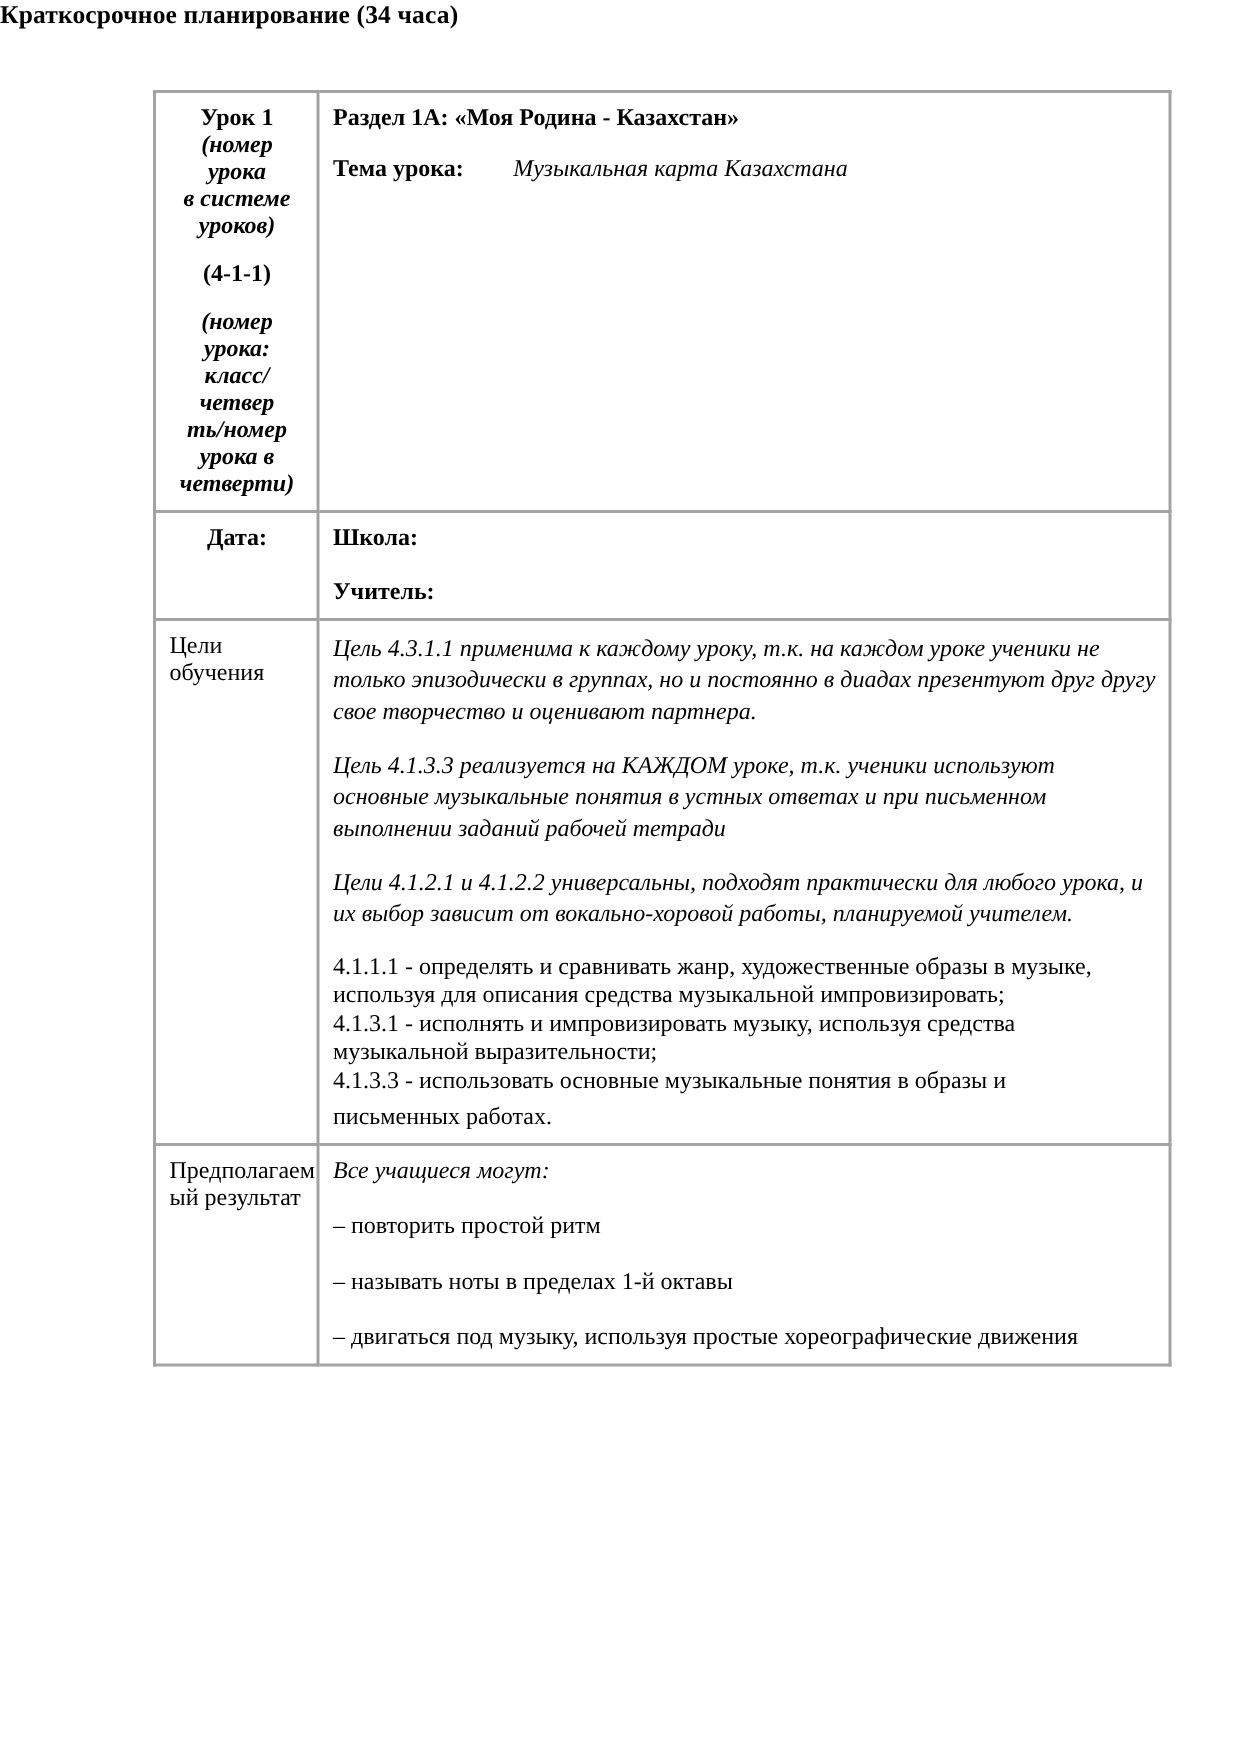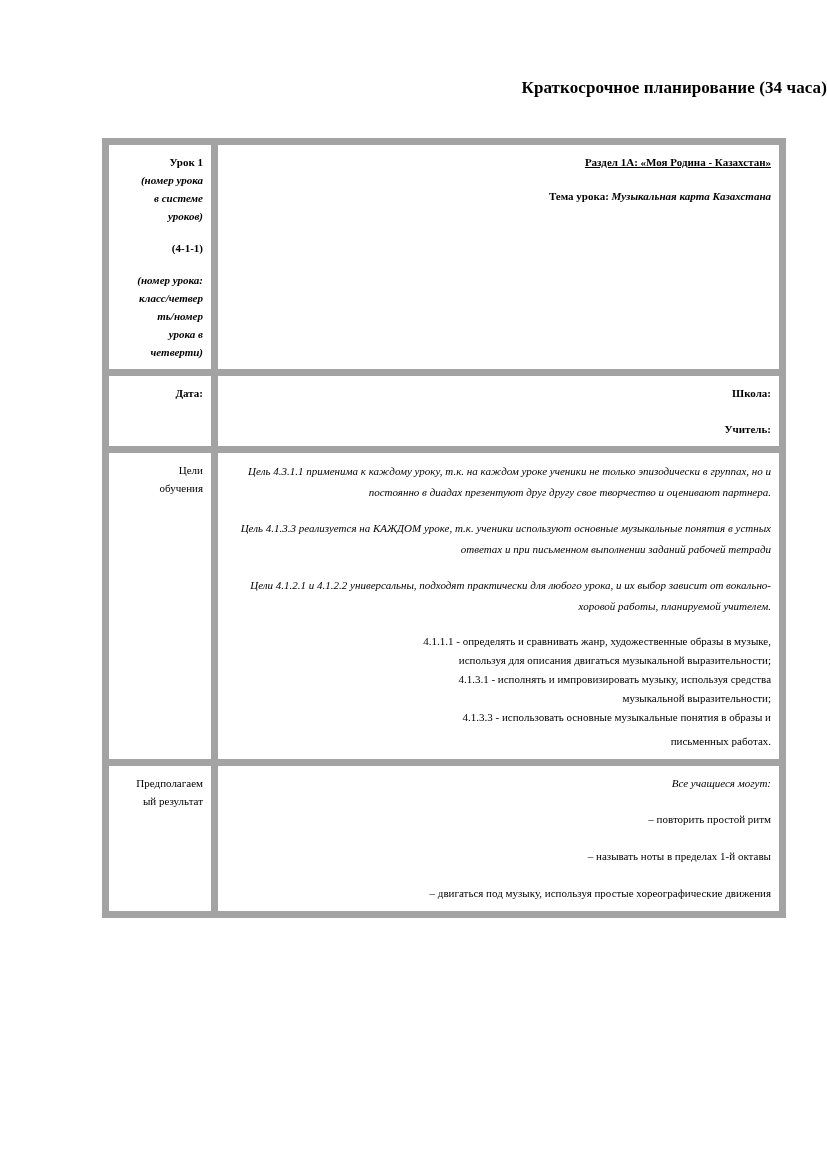--- a/index.html
+++ b/index.html
@@ -15,50 +15,48 @@
     color: #000000;
     overflow: hidden;
   }
   .page {
     position: relative;
     width: 827px;
     height: 1170px;
     box-sizing: border-box;
   }
   .doc-title {
-    text-align: right;
+    text-align: left;
     font-size: 17px;
     font-weight: bold;
     letter-spacing: 0.1px;
     margin: 0;
-    padding-top: 78px;
     line-height: 20px;
   }
   .doc-subtitle {
     text-align: center;
     font-size: 15px;
     font-weight: normal;
     margin: 0;
     padding-top: 18px;
     line-height: 19px;
   }
   table.plan {
     border-collapse: collapse;
     table-layout: fixed;
     width: 677px;
     margin: 0 0 0 102px;
     margin-top: 40px;
   }
   table.plan td {
-    border: 7px solid #a3a3a3;
+    border: 2px solid #a3a3a3;
     vertical-align: top;
     padding: 8px 8px 8px 9px;
-    font-size: 11px;
+    font-size: 16px;
     line-height: 18px;
-    text-align: right;
   }
   
   col.c-left   { width: 109px; }
   col.c-mid    { width: 288px; }
   col.c-right  { width: 280px; }
 
   .cell-lesson {
     text-align: center;
     font-weight: bold;
     padding-top: 9px;
@@ -67,29 +65,29 @@
   .cell-lesson .italic-b {
     font-style: italic;
     font-weight: bold;
   }
   .cell-lesson .gap { height: 14px; display: block; }
 
   .cell-section { padding-top: 9px; }
   .cell-section .sec-title {
     font-weight: bold;
     margin: 0 0 16px 0;
-    text-decoration: underline;
   }
   .cell-section .topic-line {
     font-weight: bold;
     margin: 0;
   }
   .cell-section .topic-line em {
     font-style: italic;
-    font-weight: bold;
+    font-weight: normal;
+    margin-left: 29px;
   }
 
   .cell-date {
     text-align: center;
     font-weight: bold;
     padding-top: 10px;
   }
   .cell-school { padding-top: 10px; }
   .cell-school p { margin: 0 0 18px 0; font-weight: bold; }
   .cell-school p:last-child { margin-bottom: 0; }
@@ -181,21 +179,21 @@
         <td class="cell-label-it">
           <span class="ln">Цели</span><br>
           <span class="ln">обучения</span>
         </td>
         <td class="cell-goals" colspan="2">
           <p class="it">Цель 4.3.1.1 применима к каждому уроку, т.к. на каждом уроке ученики не только эпизодически в группах, но и постоянно  в диадах презентуют друг другу свое творчество и оценивают партнера.</p>
           <p class="it">Цель 4.1.3.3 реализуется на КАЖДОМ  уроке, т.к. ученики используют основные музыкальные понятия в устных ответах и при письменном выполнении заданий  рабочей тетради</p>
           <p class="it">Цели 4.1.2.1 и 4.1.2.2 универсальны, подходят  практически для любого урока, и их выбор зависит от вокально-хоровой работы, планируемой учителем.</p>
           <p class="codes">
             <span>4.1.1.1 - определять и сравнивать жанр, художественные образы в музыке,</span><br>
-            <span>используя для описания двигаться музыкальной выразительности;</span><br>
+            <span>используя для описания средства музыкальной импровизировать;</span><br>
             <span>4.1.3.1 - исполнять и импровизировать музыку, используя средства</span><br>
             <span>музыкальной выразительности;</span><br>
             <span>4.1.3.3 - использовать основные музыкальные понятия в образы и</span>
             <span class="last">письменных работах.</span>
           </p>
         </td>
       </tr>
 
       <tr>
         <td class="cell-label-it">

